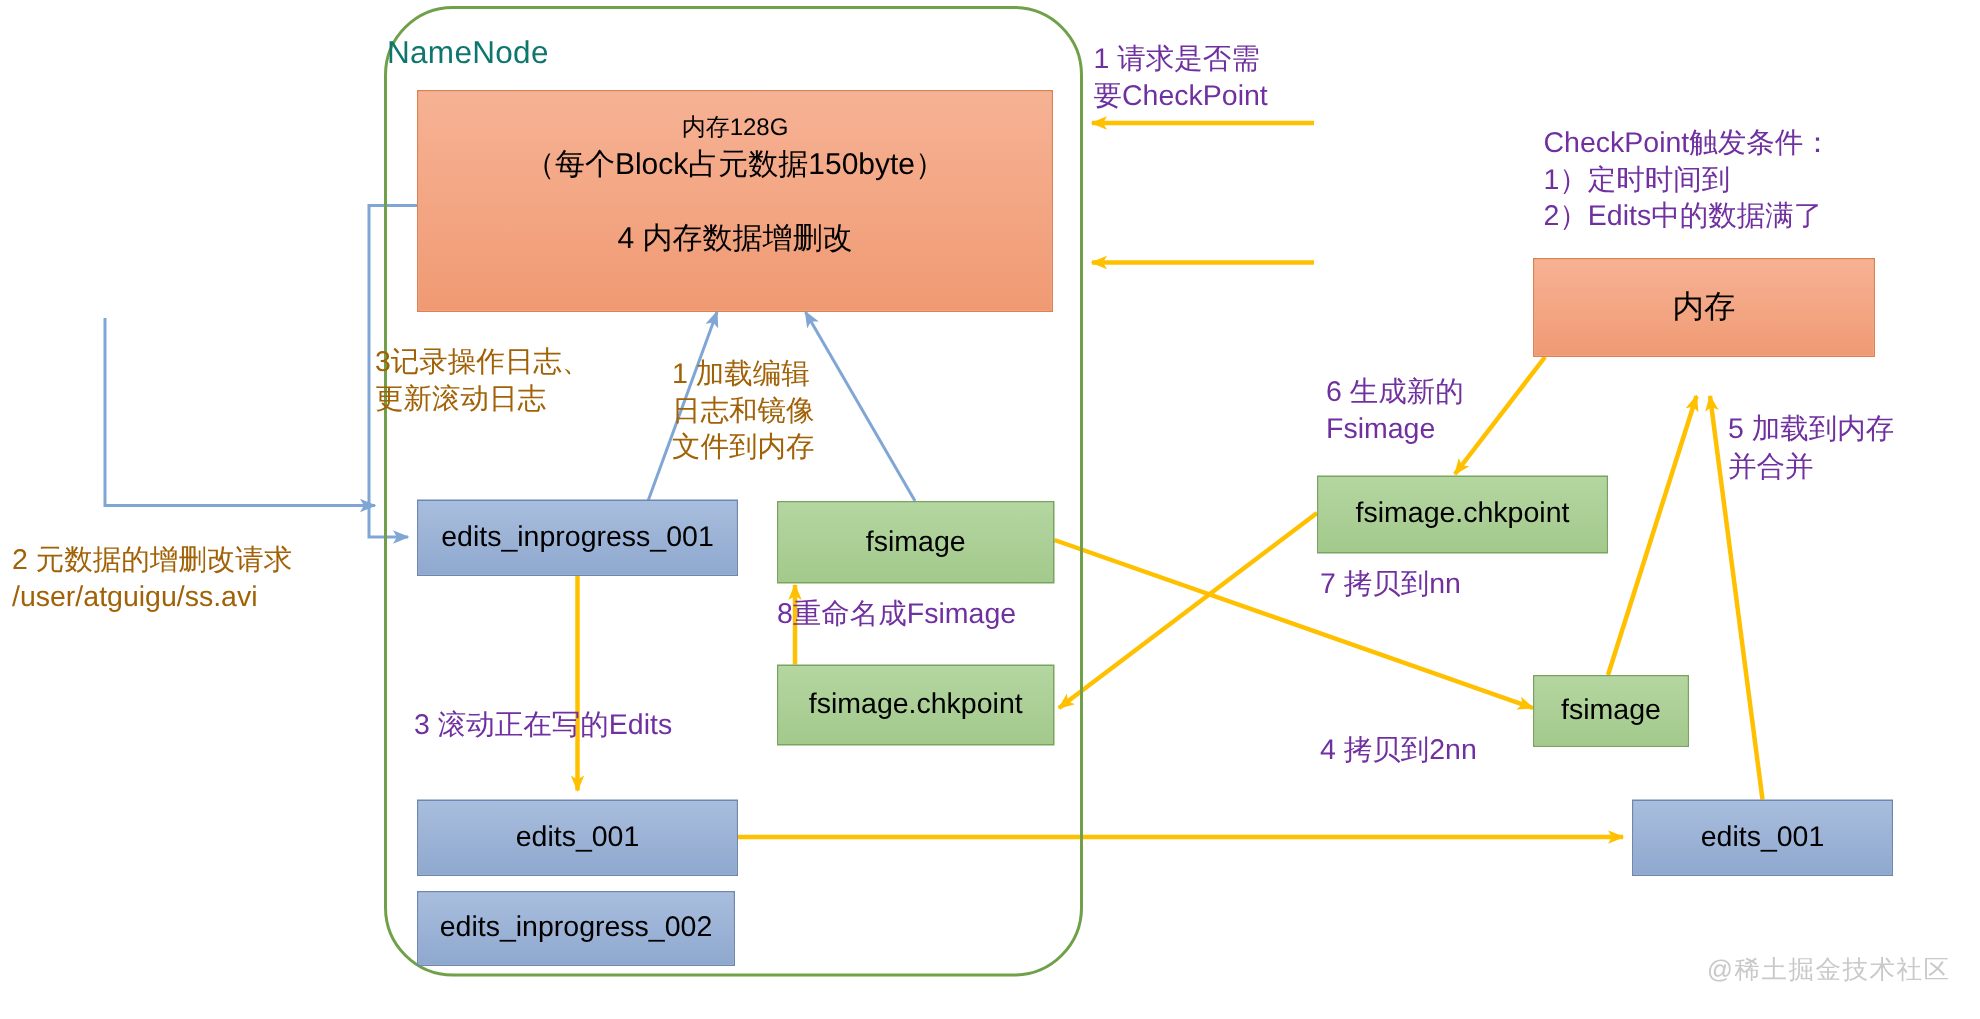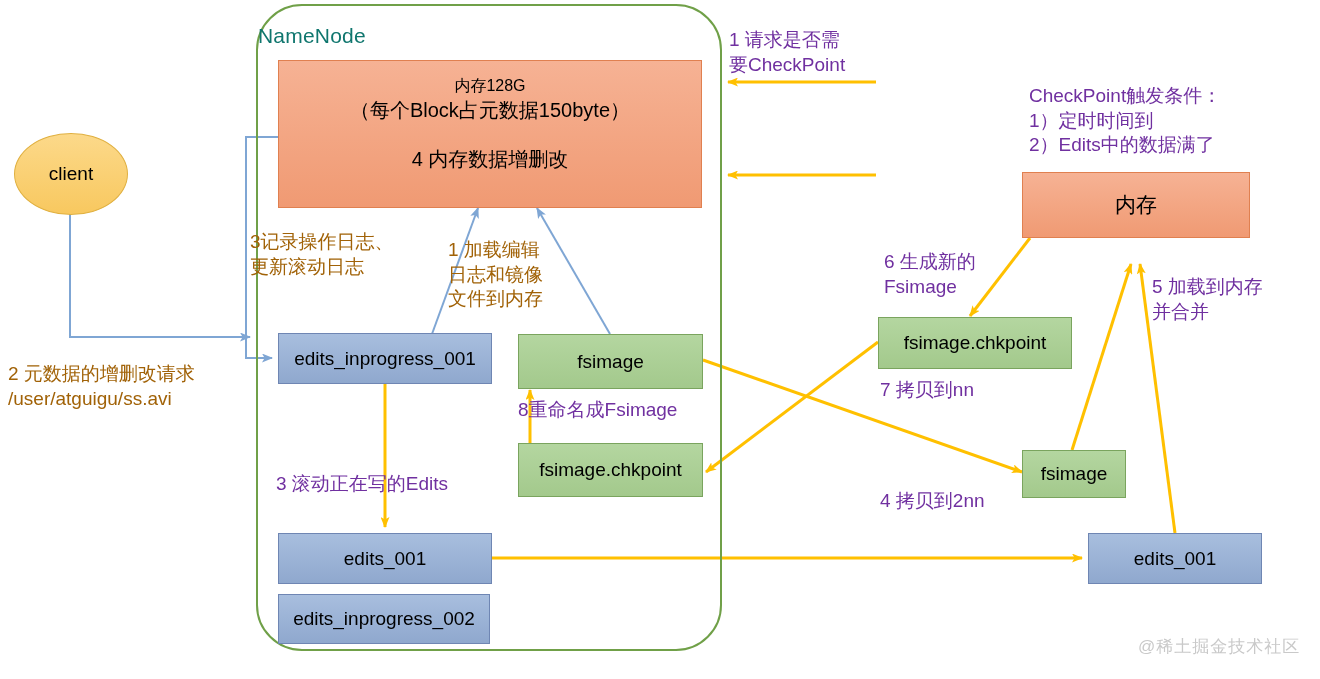--- a/index.html
+++ b/index.html
@@ -164,23 +164,20 @@
     <g>
       <path d="M878,342 L706,472" fill="none" stroke="#ffc000" stroke-width="3" marker-end="url(#ar-y)"></path>
     </g>
   </svg>
 
   <div class="node-container" style="left:256px; top:4px; width:466px; height:647px;">
     <div class="node-title">NameNode</div>
   </div>
 
 
-  <div class="ellipse" style="left:14px; top:133px; width:112px; height:80px;">
-    <span>client</span>
-  </div>
   <div class="label" style="left:8px; top:362px; width:240px;">2 元数据的增删改请求
 /user/atguigu/ss.avi</div>
 
   <div class="box orange" style="left:278px; top:60px; width:424px; height:148px; flex-direction:column; justify-content:flex-start; padding-top:14px;">
     <span class="mem-inner mem-line1">内存128G</span>
     <span class="mem-inner mem-line2">（每个Block占元数据150byte）</span>
     <span class="mem-inner mem-line3" style="margin-top:22px;">4 内存数据增删改</span>
   </div>
 
   <div class="label" style="left:250px; top:230px; width:200px;">3记录操作日志、

